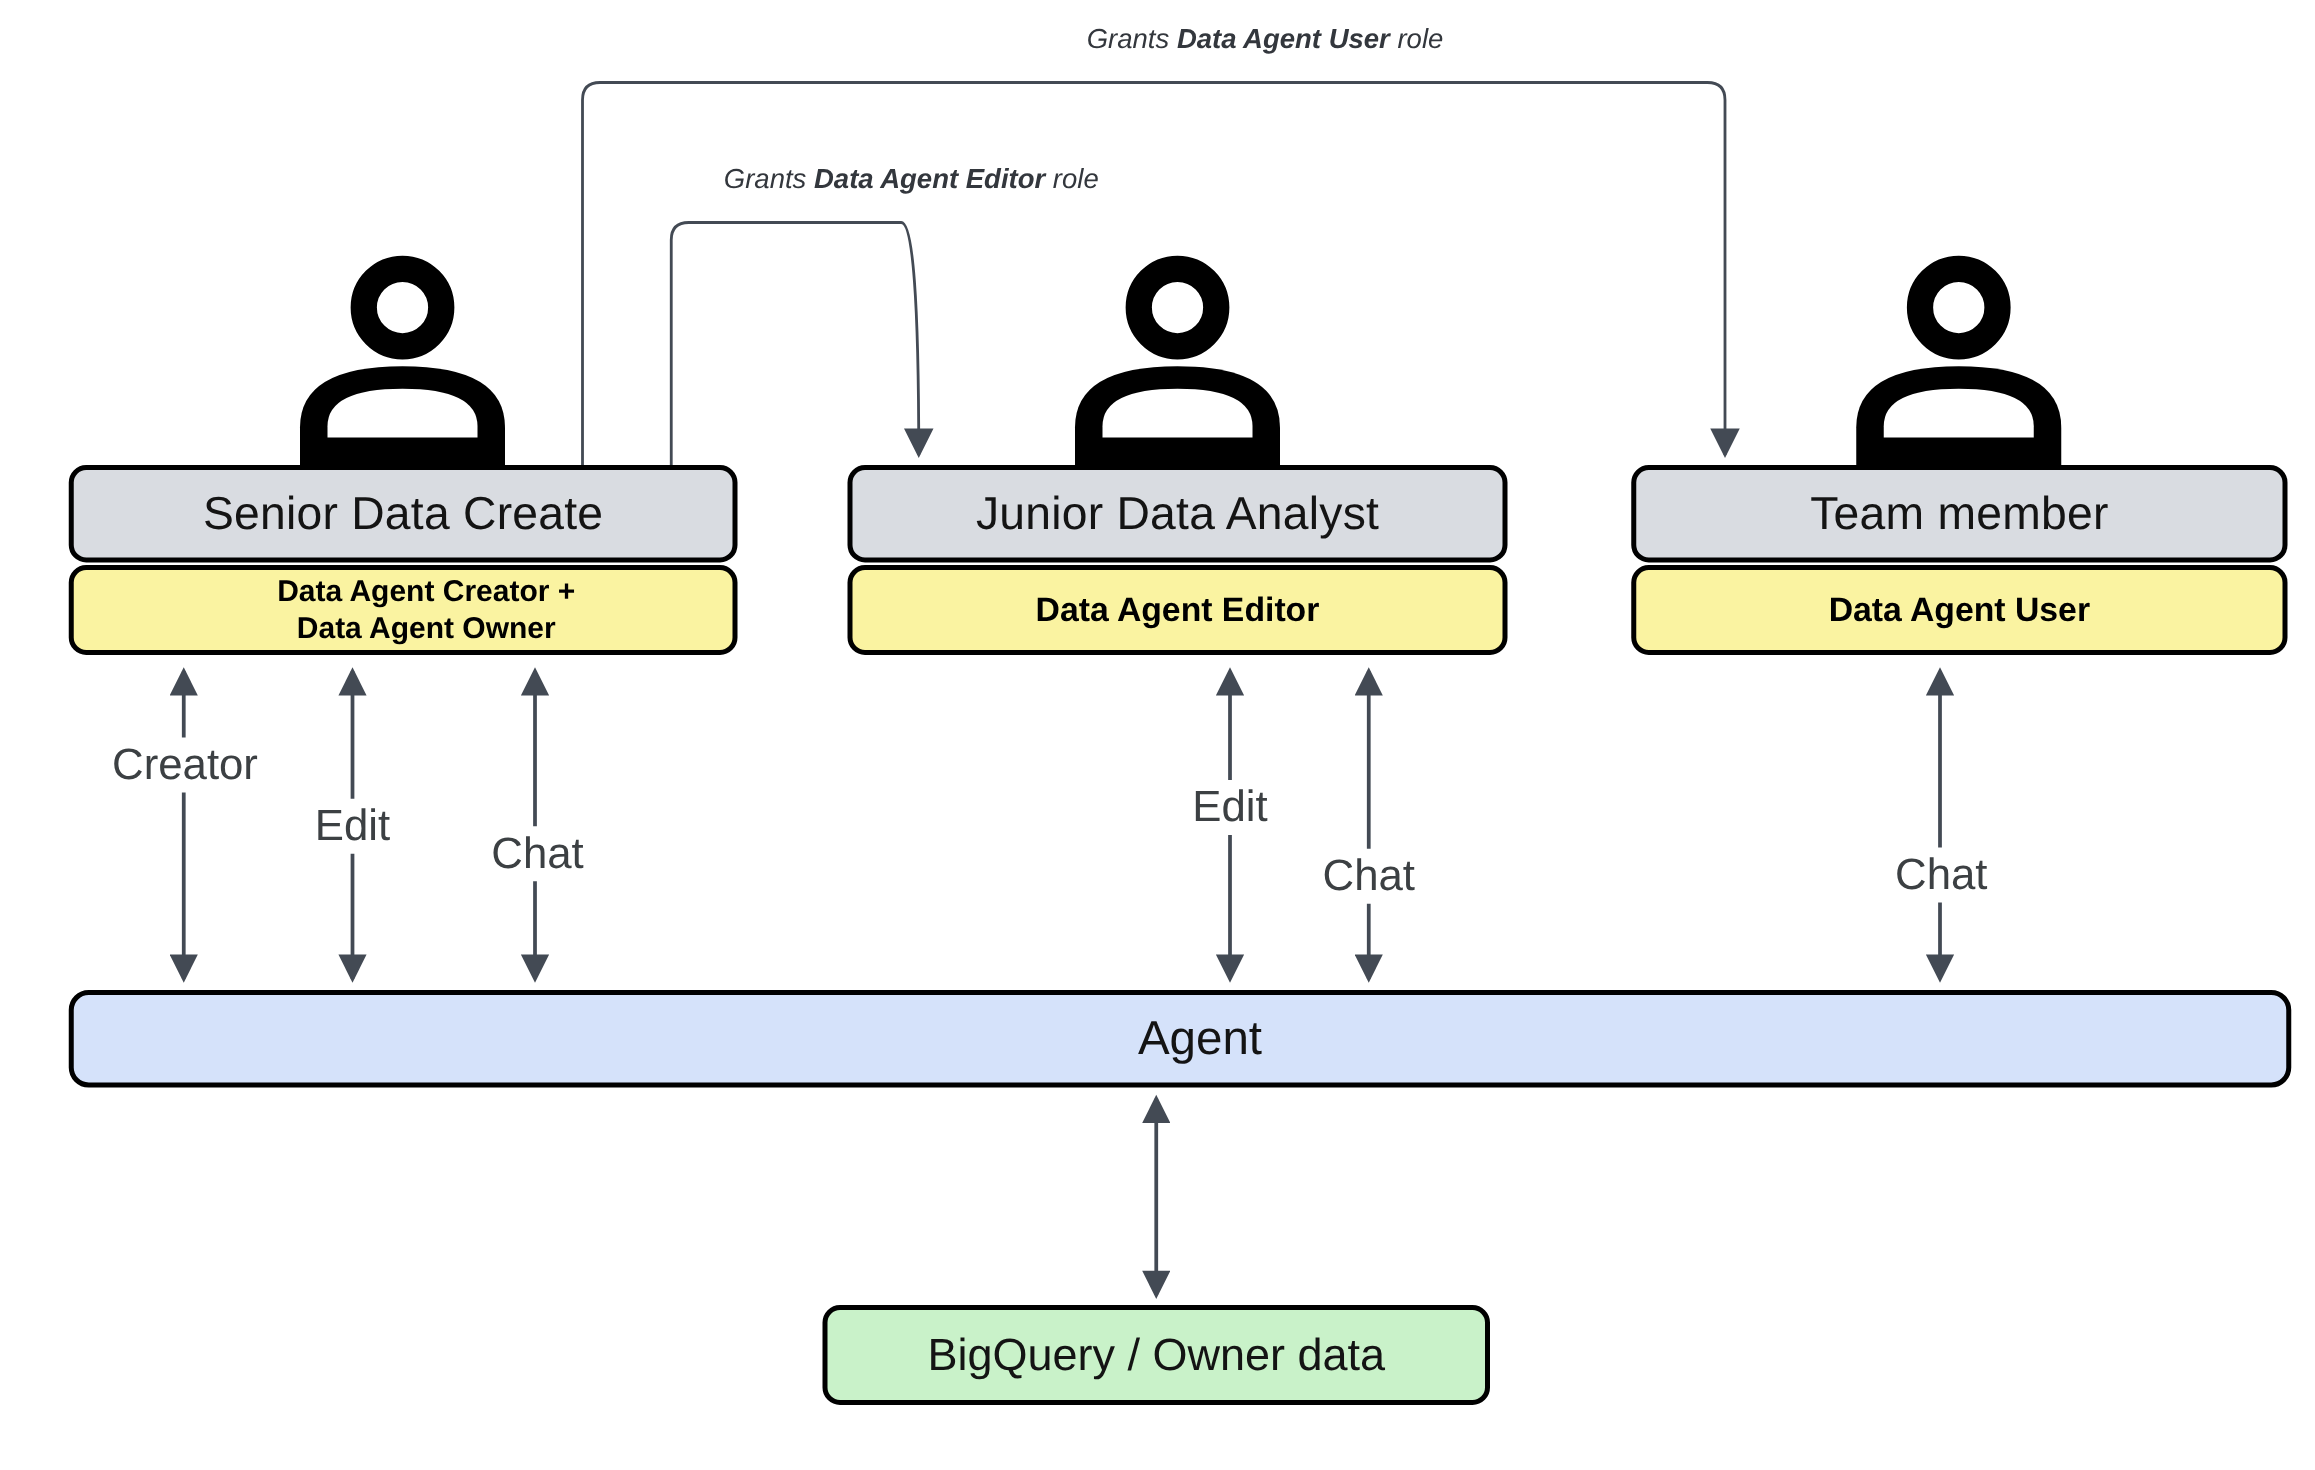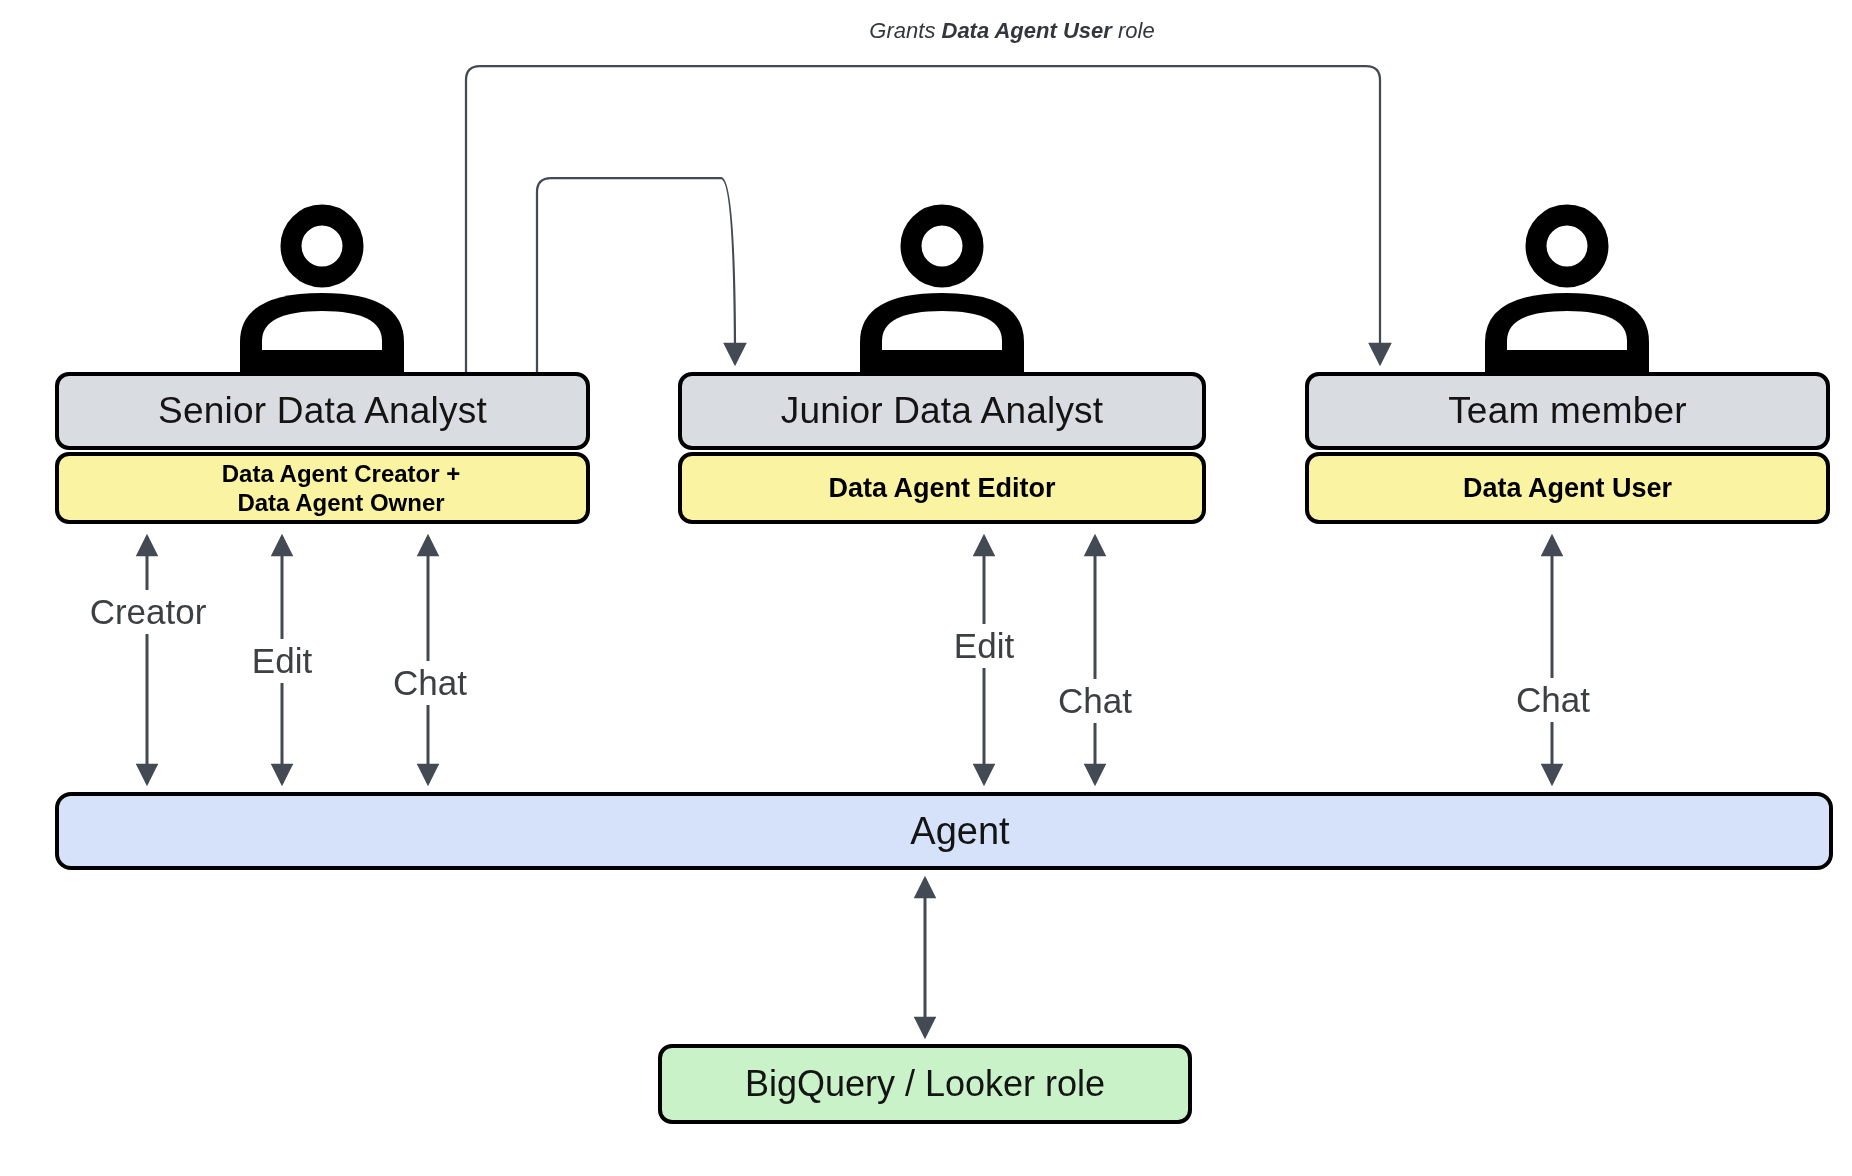--- a/index.html
+++ b/index.html
@@ -140,39 +140,40 @@
 
     <line class="conn-line" x1="984" y1="537" x2="984" y2="783" marker-start="url(#head3)" marker-end="url(#head3)"></line>
     <line class="conn-line" x1="1095" y1="537" x2="1095" y2="783" marker-start="url(#head3)" marker-end="url(#head3)"></line>
 
     <line class="conn-line" x1="1552" y1="537" x2="1552" y2="783" marker-start="url(#head3)" marker-end="url(#head3)"></line>
 
     <line class="conn-line" x1="925" y1="879" x2="925" y2="1036" marker-start="url(#head3)" marker-end="url(#head3)"></line>
   </svg>
 
   <div class="grant-label" style="left:1012px; top:18px;"><span>Grants </span><span class="bold-part">Data Agent User</span><span> role</span></div>
+  <div class="grant-label" style="left:729px; top:130px;"><span>Grants </span><span class="bold-part">Data Agent Editor</span><span> role</span></div>
 
   <svg class="person-icon" style="left:234px; top:202px;" viewBox="0 0 176 170">
     <circle class="head" cx="88" cy="44" r="31"></circle>
     <path class="body-outer" d="M 6 170 L 6 140 Q 6 91 88 91 Q 170 91 170 140 L 170 170 Z"></path>
     <path class="body-inner" d="M 28 148 L 28 139 Q 28 109 88 109 Q 148 109 148 139 L 148 148 Z"></path>
   </svg>
   <svg class="person-icon" style="left:854px; top:202px;" viewBox="0 0 176 170">
     <circle class="head" cx="88" cy="44" r="31"></circle>
     <path class="body-outer" d="M 6 170 L 6 140 Q 6 91 88 91 Q 170 91 170 140 L 170 170 Z"></path>
     <path class="body-inner" d="M 28 148 L 28 139 Q 28 109 88 109 Q 148 109 148 139 L 148 148 Z"></path>
   </svg>
   <svg class="person-icon" style="left:1479px; top:202px;" viewBox="0 0 176 170">
     <circle class="head" cx="88" cy="44" r="31"></circle>
     <path class="body-outer" d="M 6 170 L 6 140 Q 6 91 88 91 Q 170 91 170 140 L 170 170 Z"></path>
     <path class="body-inner" d="M 28 148 L 28 139 Q 28 109 88 109 Q 148 109 148 139 L 148 148 Z"></path>
   </svg>
 
   <div class="title-box" style="left:55px; top:372px; width:535px;">
-      <span>Senior Data Analyst</span>
+      <span>Senior Data Create</span>
     </div>
   <div class="title-box" style="left:678px; top:372px; width:528px;">
       <span>Junior Data Analyst</span>
     </div>
   <div class="title-box" style="left:1305px; top:372px; width:525px;">
       <span>Team member</span>
     </div>
 
   <div class="role-badge double" style="left:55px; top:452px; width:535px;padding-left:37px;">
     <span>Data Agent Creator +</span>
@@ -190,16 +191,16 @@
   <div class="action-label" style="left:430px; top:683px;">Chat</div>
   <div class="action-label" style="left:984px; top:646px;">Edit</div>
   <div class="action-label" style="left:1095px; top:701px;">Chat</div>
   <div class="action-label" style="left:1553px; top:700px;">Chat</div>
 
   <div class="agent-bar">
       <span>Agent</span>
     </div>
 
   <div class="data-box">
-      <span>BigQuery / Looker role</span>
+      <span>BigQuery / Owner data</span>
     </div>
 
 </div>
 
 </body></html>

